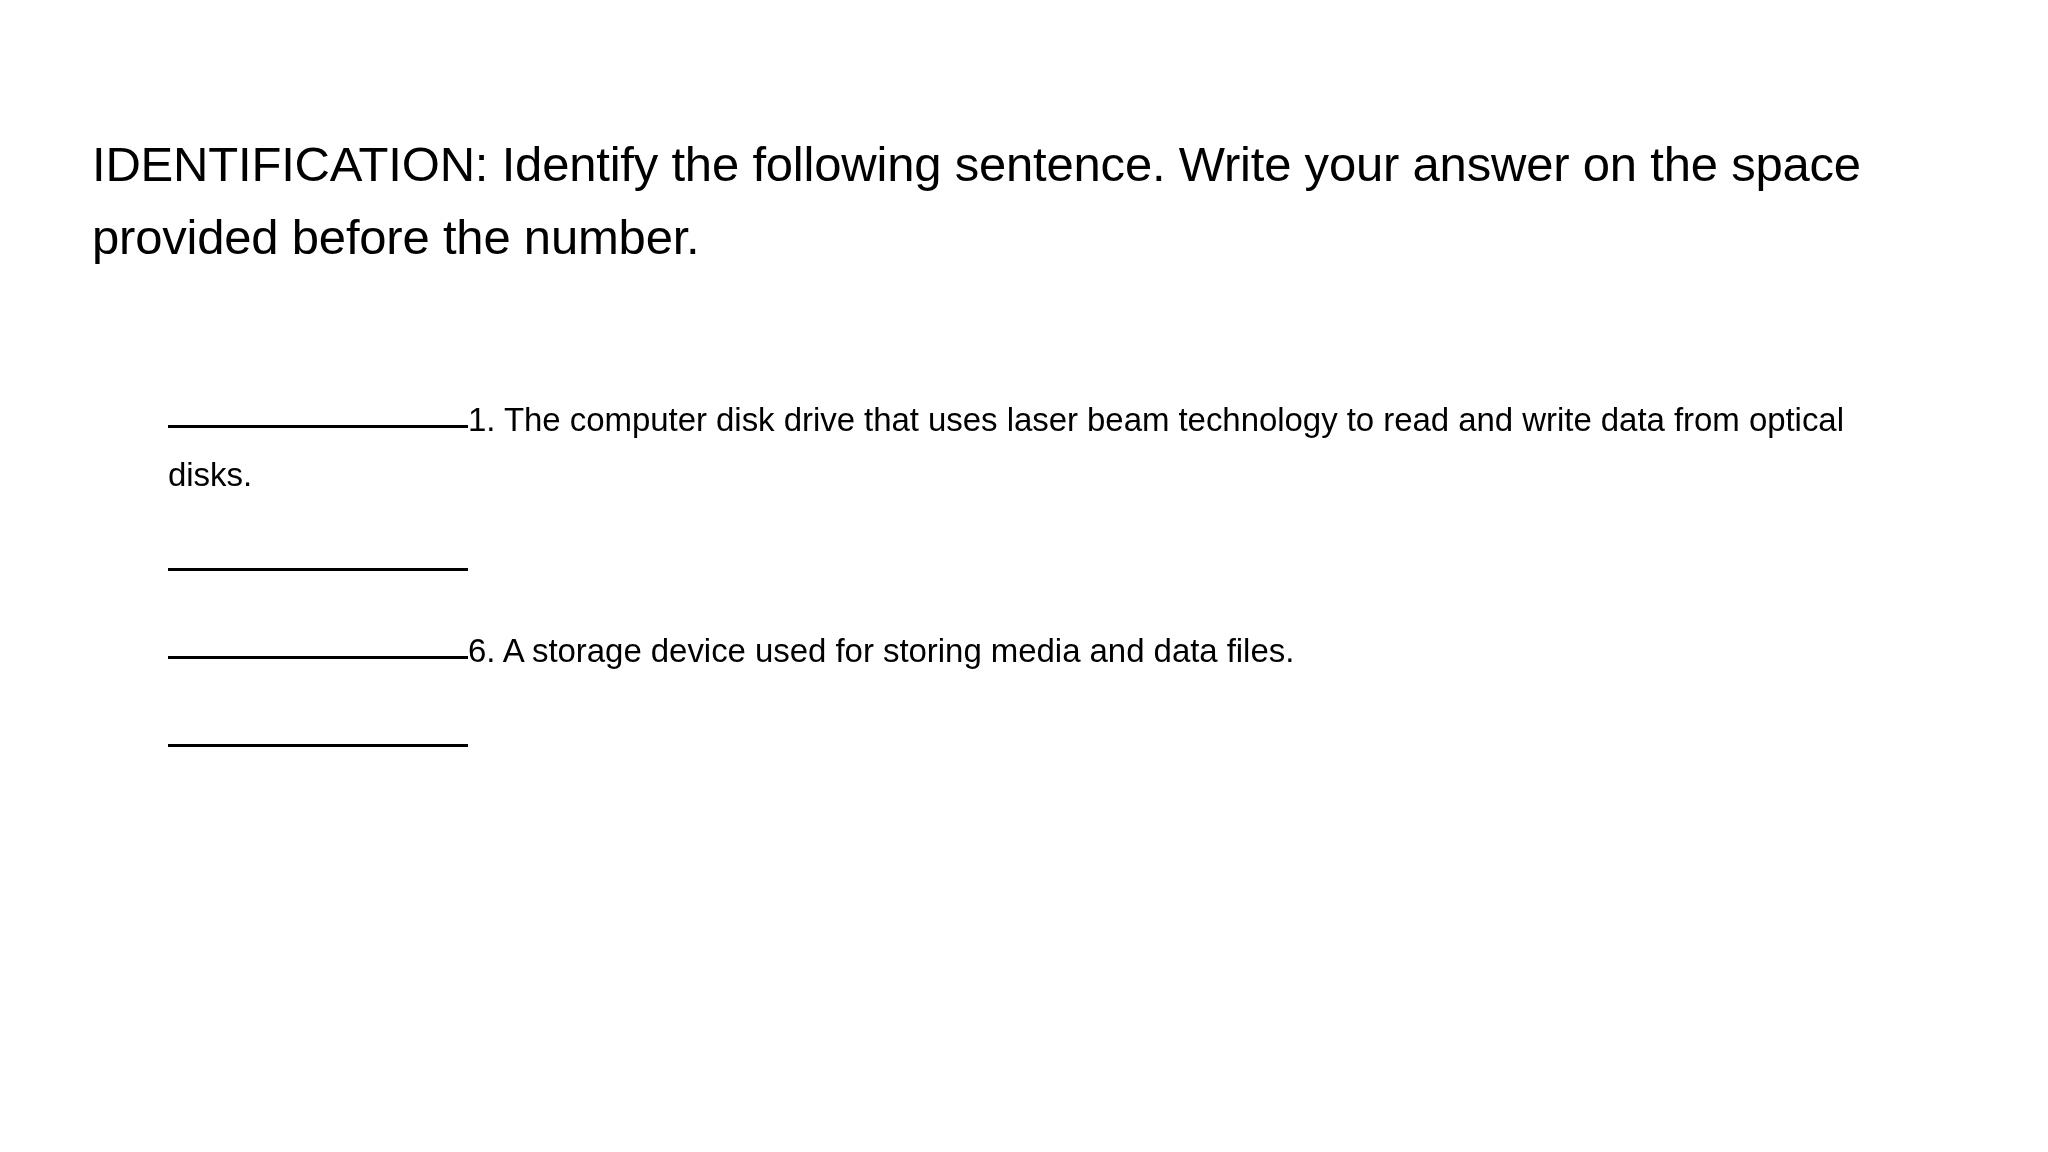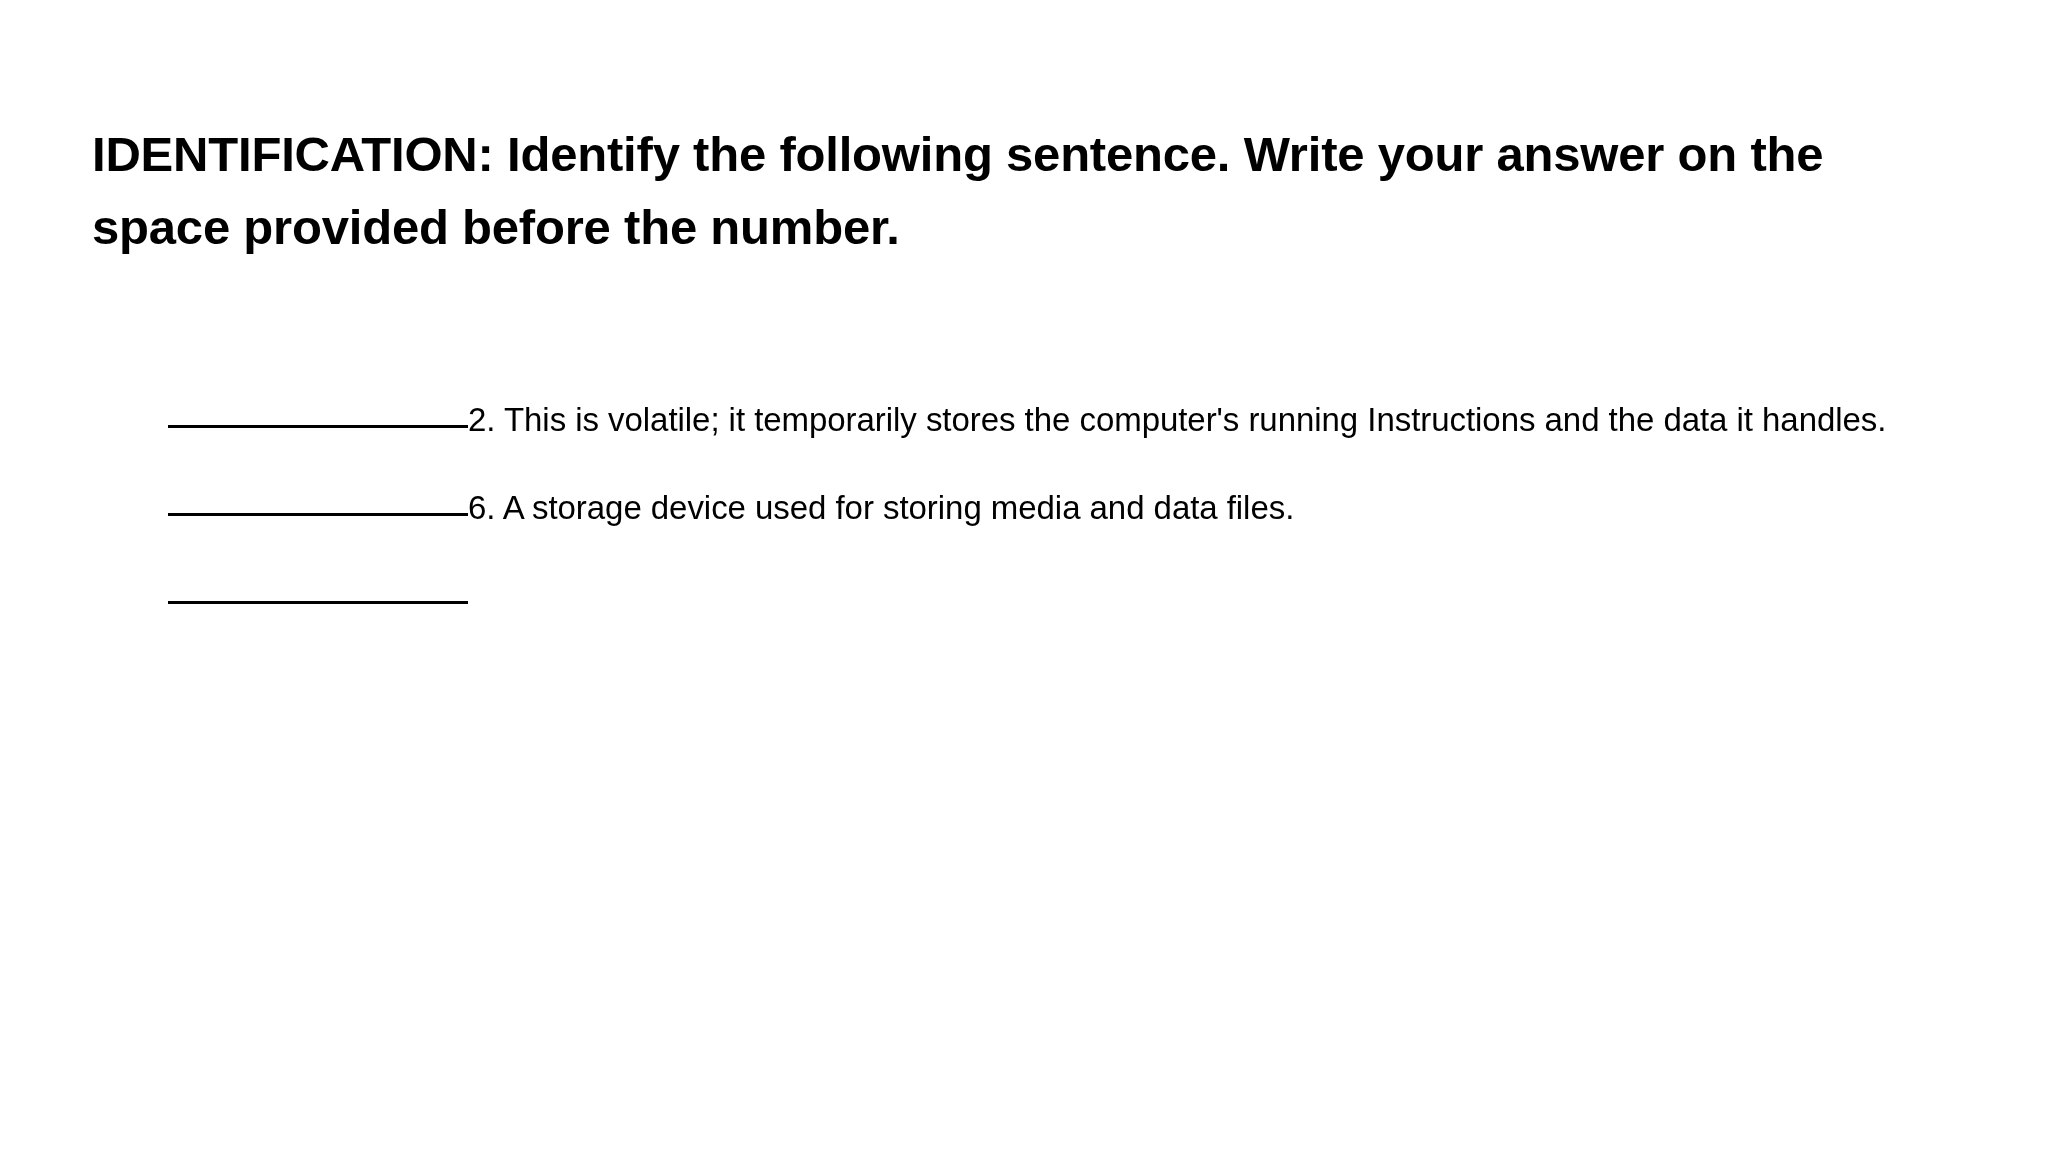--- a/index.html
+++ b/index.html
@@ -19,25 +19,25 @@
   .slide {
     position: absolute;
     inset: 0;
     background: #ffffff;
   }
 
   
   .heading {
     position: absolute;
     left: 92px;
-    top: 118px;
+    top: 128px;
     width: 1880px;
     font-size: 49px;
     line-height: 73px;
-    font-weight: 700;
+    font-weight: 400;
     letter-spacing: -0.2px;
     white-space: normal;
   }
 
   
   .question-list {
     position: absolute;
     left: 168px;
     top: 392px;
     width: 1760px;
@@ -74,23 +74,26 @@
 </style>
 </head>
 <body>
 
 <div class="slide">
 
   <div class="heading">IDENTIFICATION: Identify the following sentence. Write your answer on the space provided before the number.</div>
 
   <div class="question-list">
 
+    <div class="question-item">
+      <span class="blank"></span><span class="q-text">1. The computer disk drive that uses laser beam technology to read and write data from optical disks.</span>
+    </div>
 
     <div class="question-item">
-      <span class="blank"></span><span class="q-text">2. This is volatile; it temporarily stores the computer's running Instructions and the data it handles.</span>
+      <span class="blank"></span>
     </div>
 
     <div class="question-item">
       <span class="blank"></span><span class="q-text">6. A storage device used for storing media and data files.</span>
     </div>
 
     <div class="question-item">
       <span class="blank"></span>
     </div>
 

